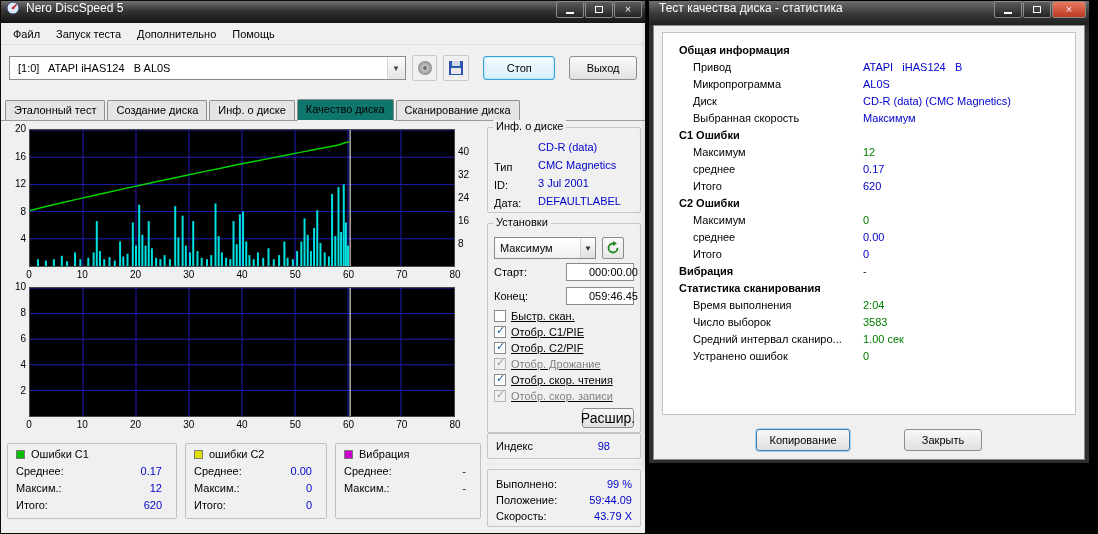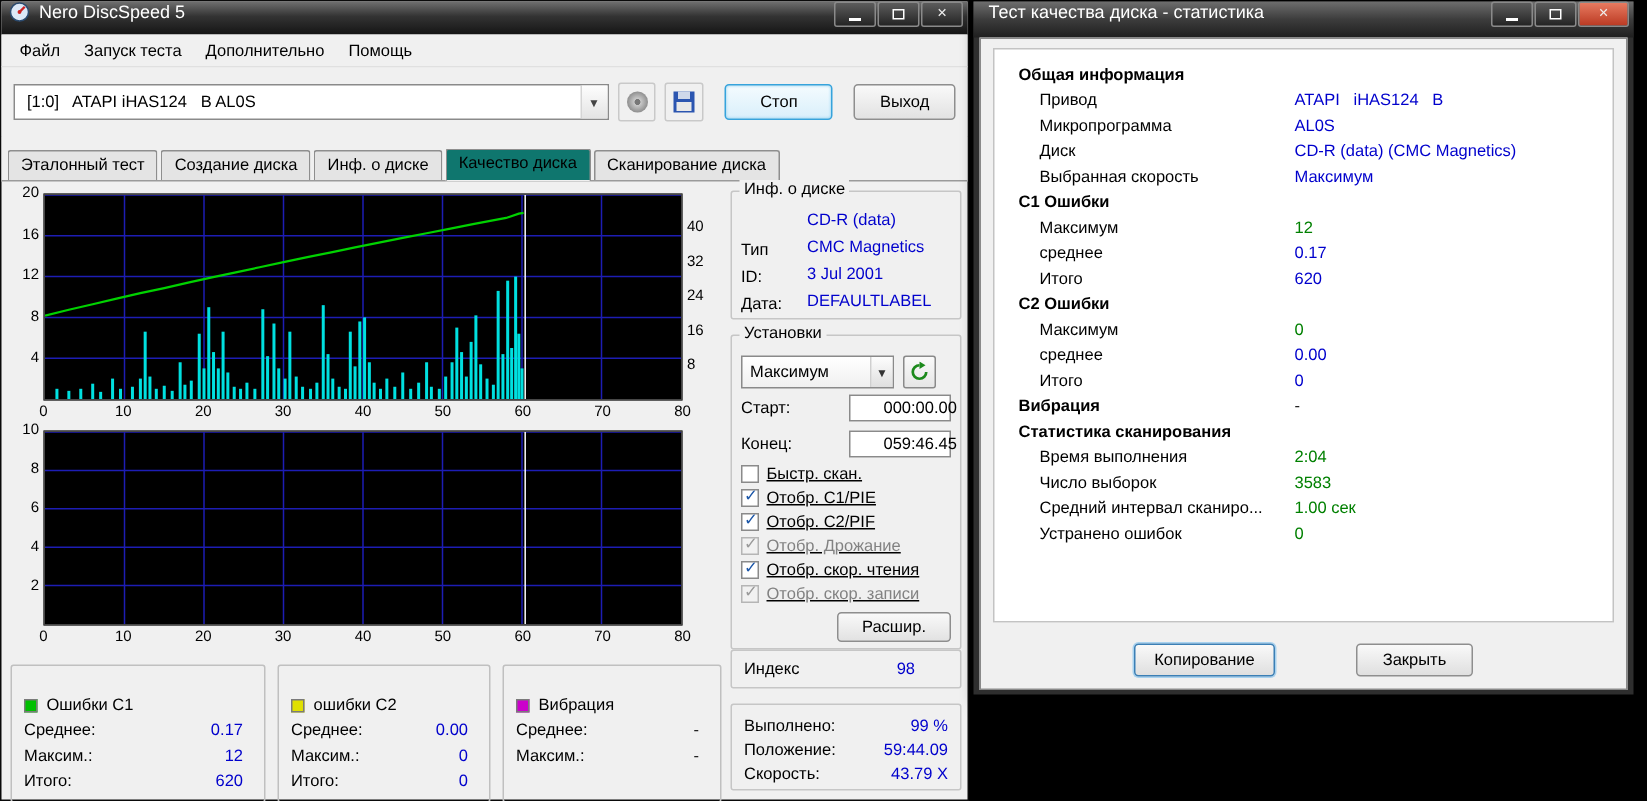--- a/index.html
+++ b/index.html
@@ -80,21 +80,21 @@
   .ylab.right span { left:3px; }
   .xlab { grid-column:2; grid-row:2; position:relative; font-size:10px; overflow:visible; }
   .xlab span { position:absolute; top:2px; transform:translateX(-50%); }
 
   
   .grp { border:1px solid #c6c6c6; border-radius:2px; position:relative; padding:10px 6px 4px; }
   .grp .cap { position:absolute; top:-8px; left:5px; background:#f0f0f0; padding:0 3px; }
 
   
   .legend-row { position:absolute; left:6px; top:322px; display:flex; gap:8px; }
-  .legend-box { border:1px solid #c0c0c0; border-radius:2px; padding:20px 14px 5px 8px; }
+  .legend-box { border:1px solid #c0c0c0; border-radius:2px; padding:4px 14px 5px 8px; }
   .legend-box .hd { display:flex; align-items:center; gap:6px; margin-bottom:2px; }
   .legend-color { width:9px; height:9px; border:1px solid #7a7a7a; display:inline-block; }
   .kv { display:flex; justify-content:space-between; height:17px; align-items:center; }
   .bval { color:#0000cc; }
   .legend-box.vib .kv span:last-child { color:#222; }
   .lb1 { width:170px; } .lb2 { width:142px; } .lb3 { width:146px; }
 
   
   .side-col { position:absolute; left:486px; top:6px; width:154px; }
   .grp.disc { height:86px; margin-bottom:10px; }
@@ -111,21 +111,21 @@
   .mini-btn { width:22px; height:22px; border:1px solid #8a8a8a; border-radius:2px; background:linear-gradient(#fafafa,#e6e6e6); display:flex; align-items:center; justify-content:center; }
   .inprow { display:flex; align-items:center; justify-content:space-between; height:24px; }
   .tinput { width:68px; height:18px; background:#fff; border:1px solid #8a8a8a; display:flex; align-items:center; padding-left:22px; }
   .cbrow { display:flex; align-items:center; height:16px; gap:5px;text-decoration:underline; }
   .cbbox { width:12px; height:12px; background:#fff; border:1px solid #8a8a8a; position:relative; flex:0 0 auto; }
   .cbrow.checked .cbbox::after { content:"✓"; position:absolute; left:1px; top:-3px; font-size:11px; color:#1b56a8; }
   .cbrow.disabled .cbbox { background:#f1f1f1; border-color:#b5b5b5; }
   .cbrow.disabled.checked .cbbox::after { color:#9a9a9a; }
   .cbrow.disabled span { color:#828282; }
   .setbtnrow { display:flex; justify-content:flex-end; margin-top:4px; }
-  .btn.small { height:20px; width:76px; font-size:11px; }
+  .btn.small { height:20px; width:52px; font-size:14px; }
   .grp.idx { height:26px; margin-bottom:10px; display:flex; align-items:center; justify-content:space-between; padding:0 30px 0 8px; }
   .grp.prog { height:58px; margin-bottom:0; padding:6px 8px 4px; }
   .grp.prog .kv { height:16px; }
 
   
   .right-win { left:648px; top:0; width:442px; height:464px; background:#2e2e2e; border:1px solid #000;
                box-shadow:3px 4px 10px rgba(0,0,0,.7); padding:0 4px 4px; }
   .right-win .titlebar { margin:0 -4px; padding-left:10px; height:24px;
     background:linear-gradient(#6e6e6e,#3c3c3c 50%,#1f1f1f); }
   .client { position:relative; background:#f0f0f0; height:435px; border:1px solid #8a8a8a; }

